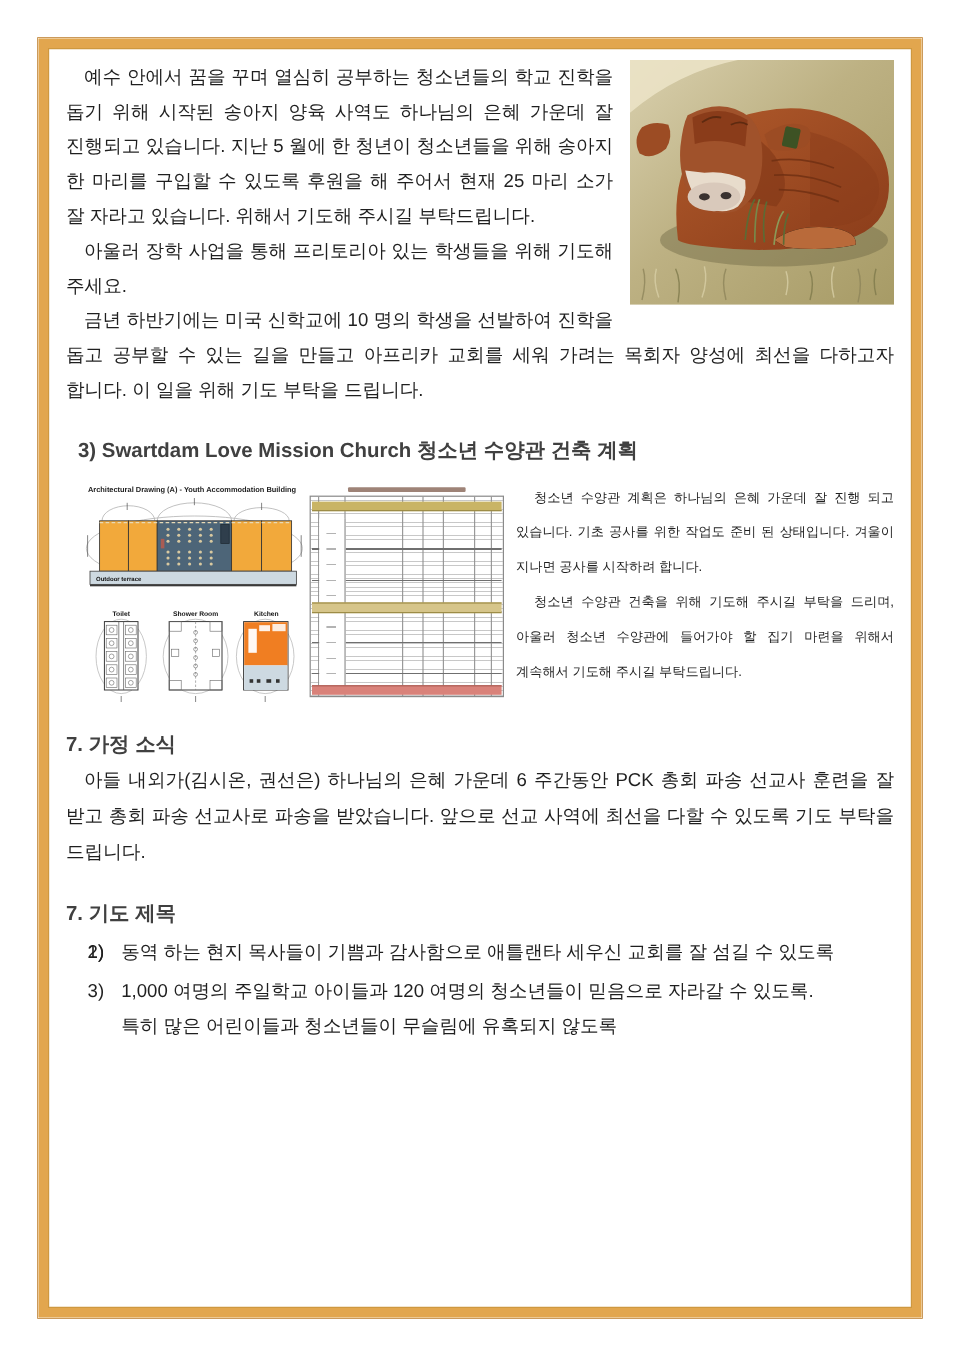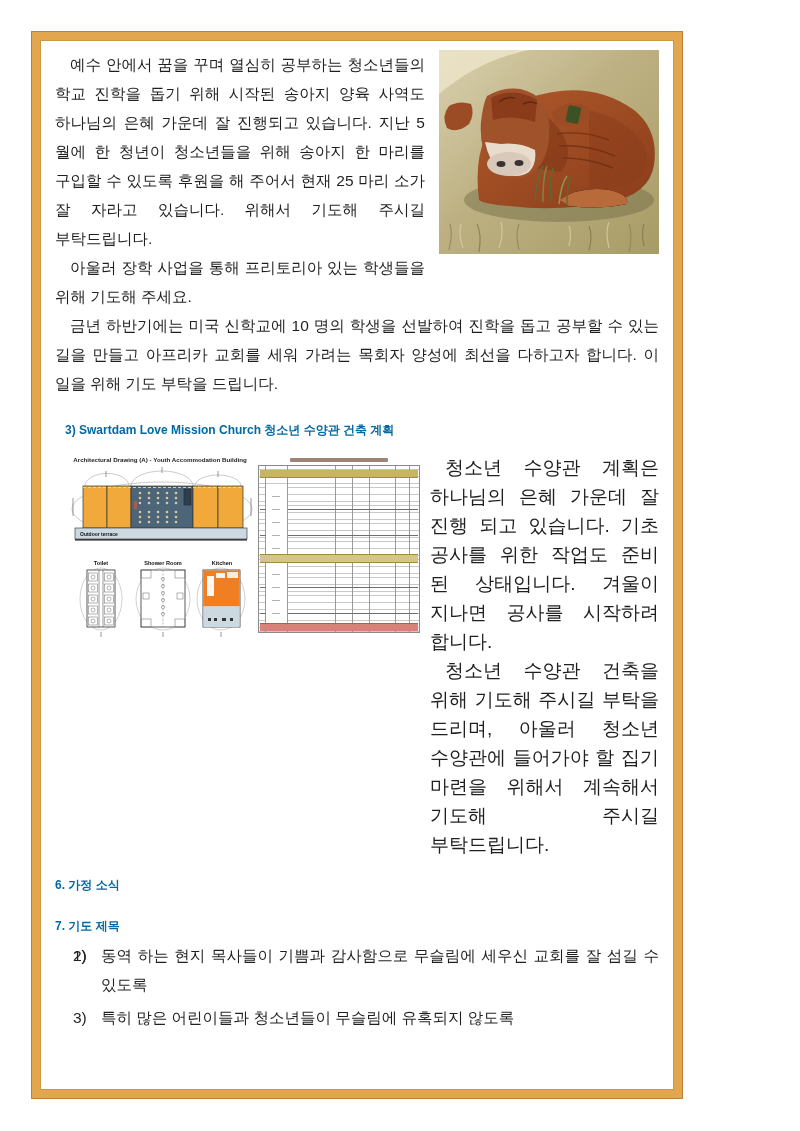--- a/index.html
+++ b/index.html
@@ -2,40 +2,40 @@
 <html><head>
 <meta charset="utf-8">
 <style>
   html,body{margin:0;padding:0;}
   body{
     width:800px;height:1131px;background:#ffffff;position:relative;
     font-family:"Liberation Sans","DejaVu Sans",sans-serif;
     color:#1f1f1f;
   }
   .frame{
-    position:absolute;left:32px;top:32px;width:650px;height:1066px;
+    position:absolute;left:32px;top:32px;width:736px;height:1066px;
     box-sizing:border-box;
     border:8px solid #E2A64E;
     box-shadow:0 0 0 1px #BE8133, inset 0 0 0 1px #CE9840;
     padding:10px 15px 0 15px;
   }
   
   .intro{font-size:15.5px;line-height:29px;text-align:justify;word-break:keep-all;}
   .intro p{margin:0;text-indent:15px;}
   .cow-photo{
     float:right;width:220px;height:204px;margin:0 0 10px 14px;
     display:block;
   }
   
-  .h-bold{font-size:12px;font-weight:bold;color:#0369a1;margin:0;}
+  .h-bold{font-size:17px;font-weight:bold;color:#404040;margin:0;}
   .sec3-head{margin-top:24px;margin-left:10px;}
   .figrow{display:flex;align-items:flex-start;margin-top:14px;clear:both;}
   .drawfig{width:195px;height:190px;flex:0 0 auto;margin-left:8px;}
   .tablefig{width:162px;height:176px;flex:0 0 auto;position:relative;margin-top:4px;}
-  .sec3-text{flex:1 1 auto;margin-left:10px;font-size:19px;line-height:29px;
+  .sec3-text{flex:1 1 auto;margin-left:10px;font-size:11px;line-height:29px;
     text-align:justify;word-break:keep-all;}
   .sec3-text p{margin:0;text-indent:15px;}
   
   .tf-title{position:absolute;top:1px;left:32px;right:32px;height:4px;
     background:#7d5a4a;opacity:.75;border-radius:1px;}
   .tf-body{position:absolute;top:8px;left:0;right:0;bottom:0;
     box-sizing:border-box;border:1px solid #8a8a8a;background-color:#fff;
     background-image:
       repeating-linear-gradient(to bottom, transparent 0 3px, rgba(145,145,145,.5) 3px 3.6px),
       linear-gradient(#9a9a9a,#9a9a9a),
@@ -293,34 +293,38 @@
       </div>
     </div>
 
     <div class="sec3-text">
       <p>청소년 수양관 계획은 하나님의 은혜 가운데 잘 진행 되고 있습니다. 기초 공사를 위한 작업도 준비 된 상태입니다. 겨울이 지나면 공사를 시작하려 합니다.</p>
       <p>청소년 수양관 건축을 위해 기도해 주시길 부탁을 드리며, 아울러 청소년 수양관에 들어가야 할 집기 마련을 위해서 계속해서 기도해 주시길 부탁드립니다.</p>
     </div>
   </div>
 
   <div class="sec5">
-    <h3 class="h-bold">6. 가정 소식</h3>
+    <h3 class="h-bold">7. 가정 소식</h3>
+    <div class="sec-body">
+      <p>아들 내외가(김시온, 권선은) 하나님의 은혜 가운데 6 주간동안 PCK 총회 파송 선교사 훈련을 잘 받고 총회 파송 선교사로 파송을 받았습니다. 앞으로 선교 사역에 최선을 다할 수 있도록 기도 부탁을 드립니다.</p>
+    </div>
   </div>
 
   <div class="sec6">
     <h3 class="h-bold">7. 기도 제목</h3>
     <ul class="prayer-list">
       <li>
         <span class="prayer-num">1)</span>
       </li>
       <li>
         <span class="prayer-num">2)</span>
-        <span>동역 하는 현지 목사들이 기쁨과 감사함으로 무슬림에 세우신 교회를 잘 섬길 수 있도록</span>
+        <span>동역 하는 현지 목사들이 기쁨과 감사함으로 애틀랜타 세우신 교회를 잘 섬길 수 있도록</span>
       </li>
       <li>
         <span class="prayer-num">3)</span>
+        <span>1,000 여명의 주일학교 아이들과 120 여명의 청소년들이 믿음으로 자라갈 수 있도록.</span>
         <div class="prayer-sub">특히 많은 어린이들과 청소년들이 무슬림에 유혹되지 않도록</div>
       </li>
 
     </ul>
   </div>
 
 </div>
 
 </body></html>

